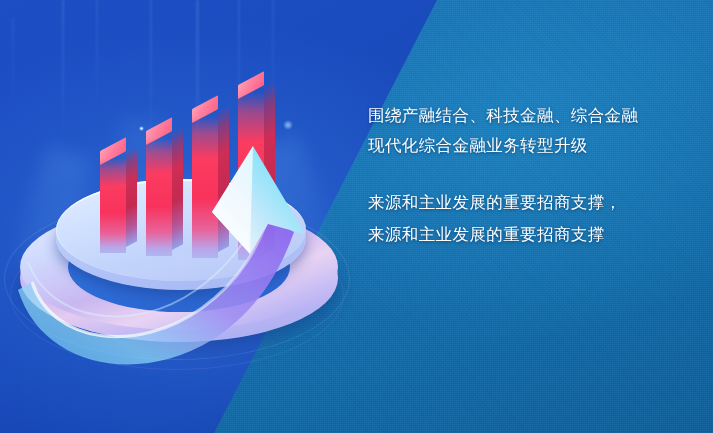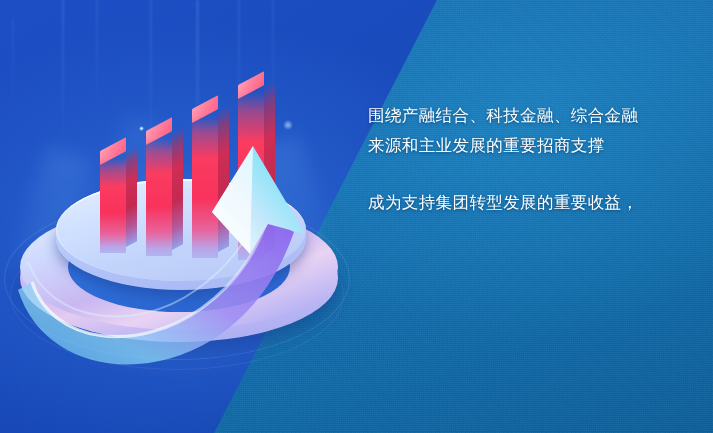--- a/index.html
+++ b/index.html
@@ -262,21 +262,22 @@
 
       <path d="M 247,60 L 299,148 L 262,138 L 244,168 L 206,126 Z" fill="url(#head)"></path>
       <path d="M 247,60 L 206,126 L 244,168 Z" fill="rgba(255,255,255,.72)"></path>
     </svg>
   </div>
 
   <div id="copy">
 
     <div class="para first">
       <div class="line">围绕产融结合、科技金融、综合金融</div>
+      <div class="line">现代化综合金融业务转型升级</div>
+    </div>
+
+    <div class="para second">
+      <div class="line">来源和主业发展的重要招商支撑，</div>
       <div class="line">来源和主业发展的重要招商支撑</div>
-    </div>
-
-    <div class="para second">
-      <div class="line">成为支持集团转型发展的重要收益，</div>
     </div>
 
   </div>
 </div>
 
 </body></html>

